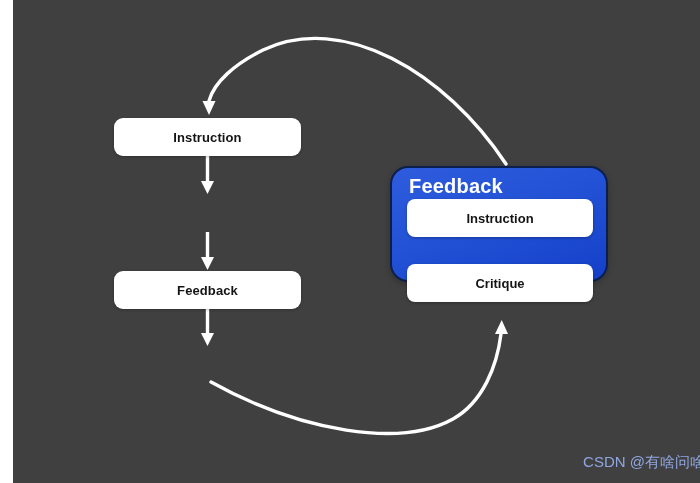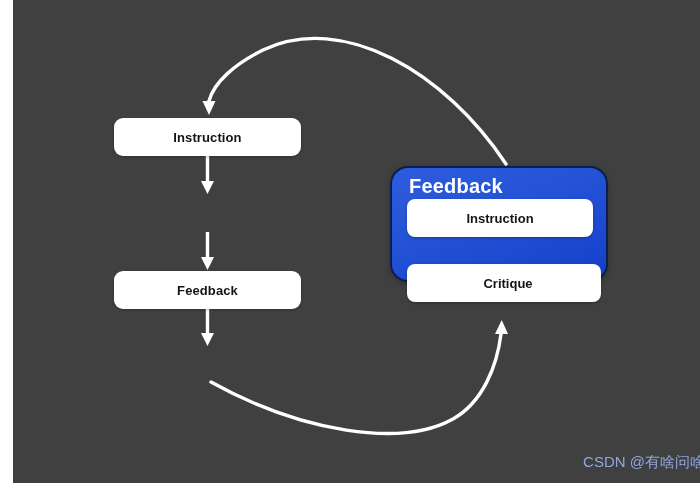--- a/index.html
+++ b/index.html
@@ -78,21 +78,21 @@
     align-items: center;
     justify-content: center;
     box-shadow: 0 1px 3px rgba(0,0,0,0.3);
   }
   .fb-box span {
     font-size: 13px;
     font-weight: 700;
     color: #141414;
   }
   .fb-box-1 { top: 31px; }
-  .fb-box-2 { top: 96px; padding-left: 8px; }
+  .fb-box-2 { top: 96px; }
 
   .watermark {
     position: absolute;
     right: 8px;
     bottom: 11px;
     font-size: 15px;
     color: #8fa6e0;
     z-index: 3;
   }
 </style>

